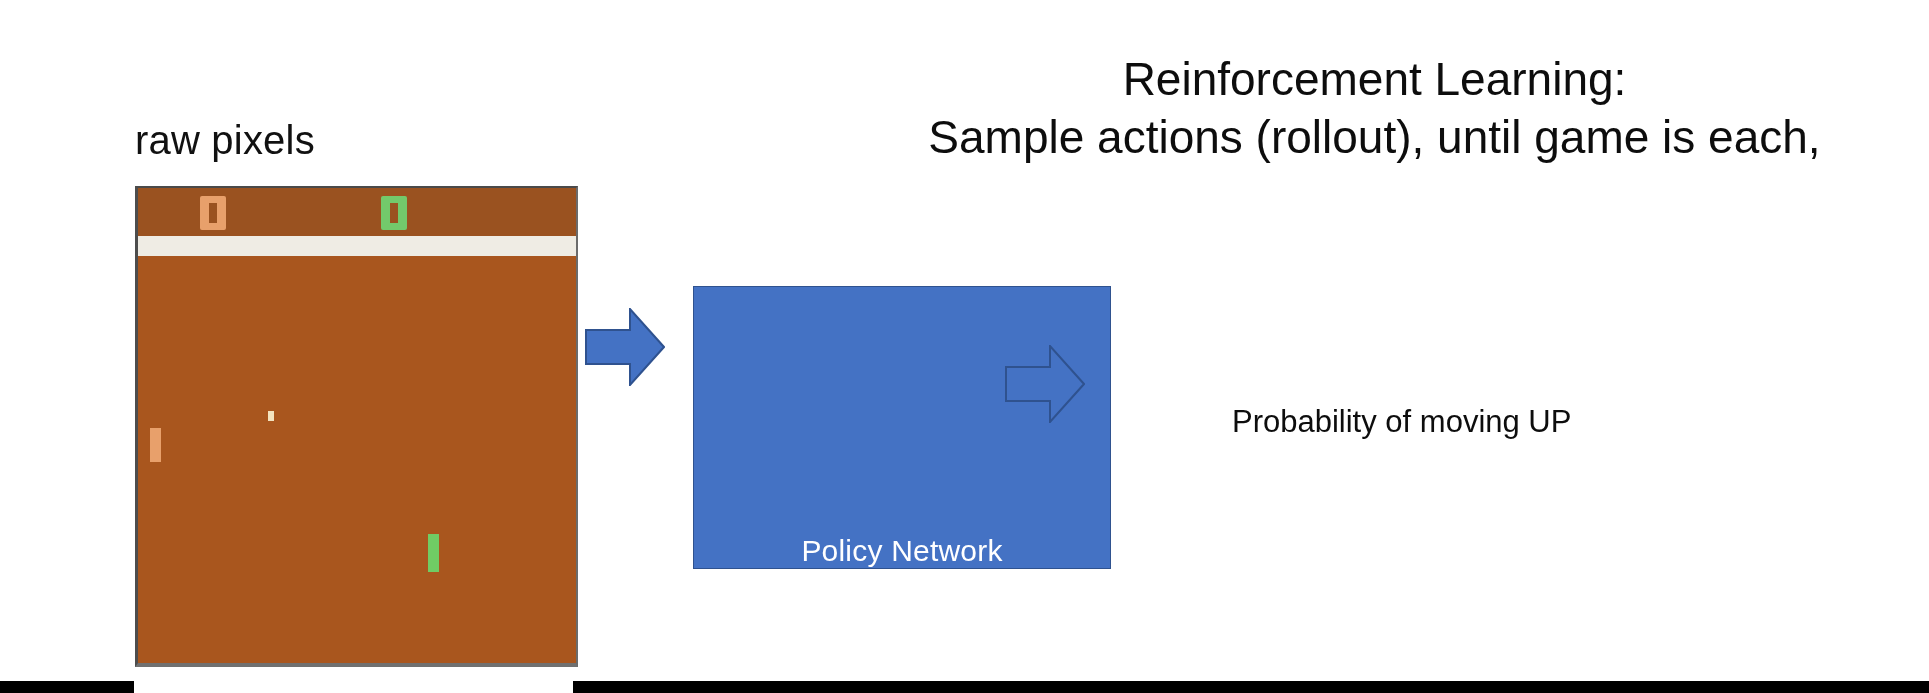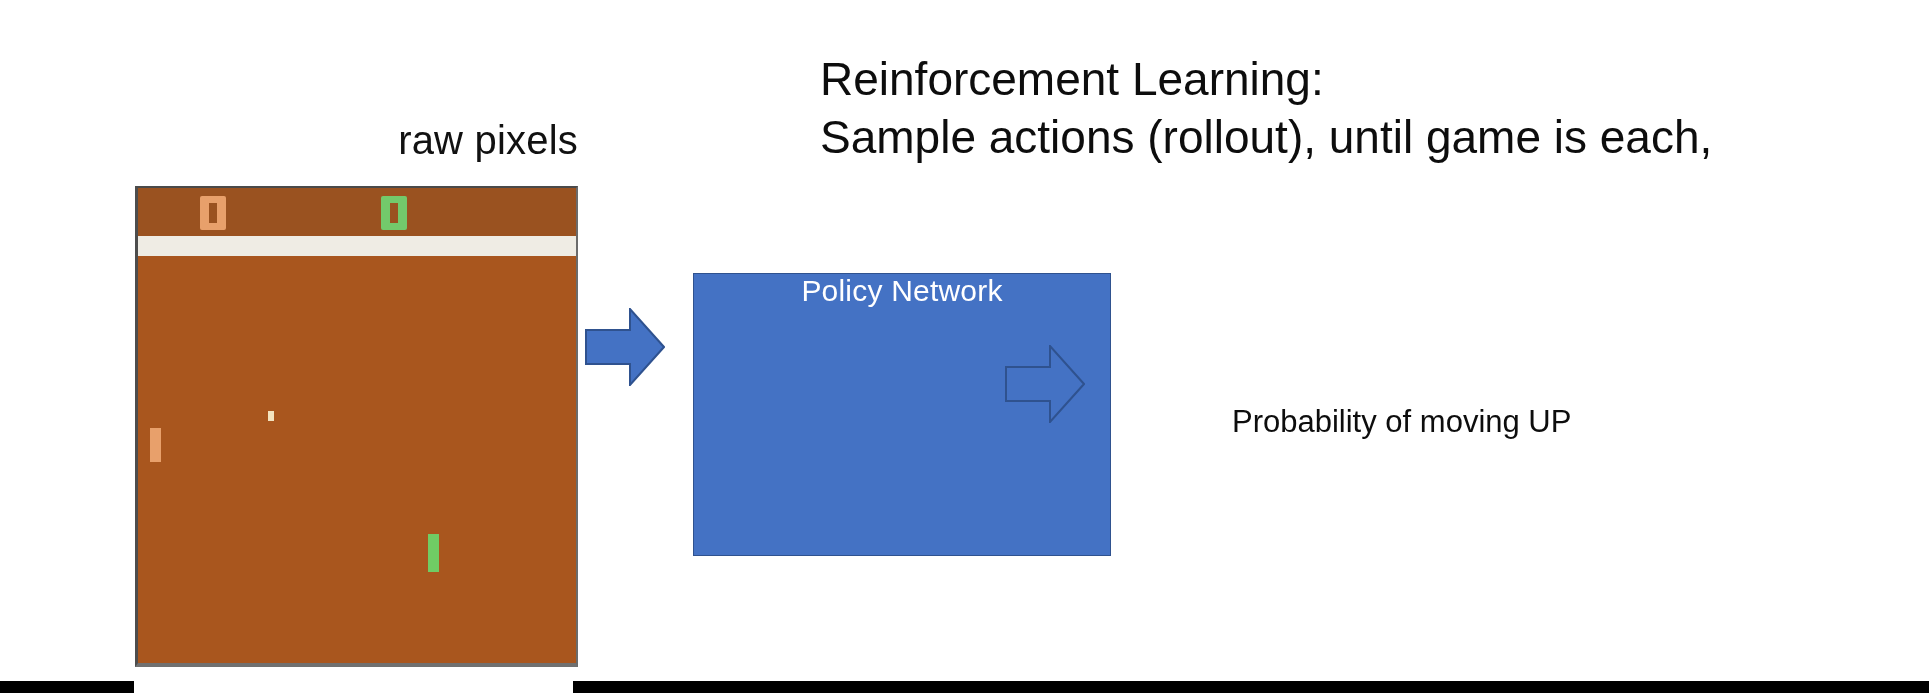--- a/index.html
+++ b/index.html
@@ -22,21 +22,21 @@
     height: 693px;
     background: #ffffff;
   }
 
   
   #raw-pixels-label {
     position: absolute;
     left: 135px;
     top: 118px;
     width: 443px;
-    text-align: right;
+    text-align: left;
     font-family: "Liberation Sans", sans-serif;
     font-size: 40px;
     font-weight: 400;
     color: #111111;
     letter-spacing: 0.2px;
     white-space: nowrap;
   }
 
   
   #pong-screen {
@@ -130,28 +130,28 @@
     position: absolute;
     display: block;
   }
   #arrow-input { left: 585px; top: 308px; }
   #arrow-output { left: 1005px; top: 345px; }
 
   
   #policy-network-box {
     position: absolute;
     left: 693px;
-    top: 273px;
+    top: 286px;
     width: 418px;
     height: 283px;
     background: #4472c4;
     border: 1px solid #2f528f;
     box-sizing: border-box;
     display: flex;
-    align-items: flex-start;
+    align-items: flex-end;
     justify-content: center;
   }
   #policy-network-label {
     color: #ffffff;
     font-family: "Liberation Sans", sans-serif;
     font-size: 30px;
     font-weight: 400;
     letter-spacing: 0.2px;
     white-space: nowrap;
   }
@@ -167,21 +167,21 @@
     color: #0d0d0d;
     white-space: nowrap;
   }
 
   
   #heading-block {
     position: absolute;
     left: 820px;
     top: 50px;
     width: 1109px;
-    text-align: left;
+    text-align: center;
     font-family: "Liberation Sans", sans-serif;
     font-weight: 400;
     color: #0d0d0d;
   }
   #heading-block .hl {
     display: block;
     font-size: 46px;
     line-height: 58px;
     white-space: nowrap;
   }

